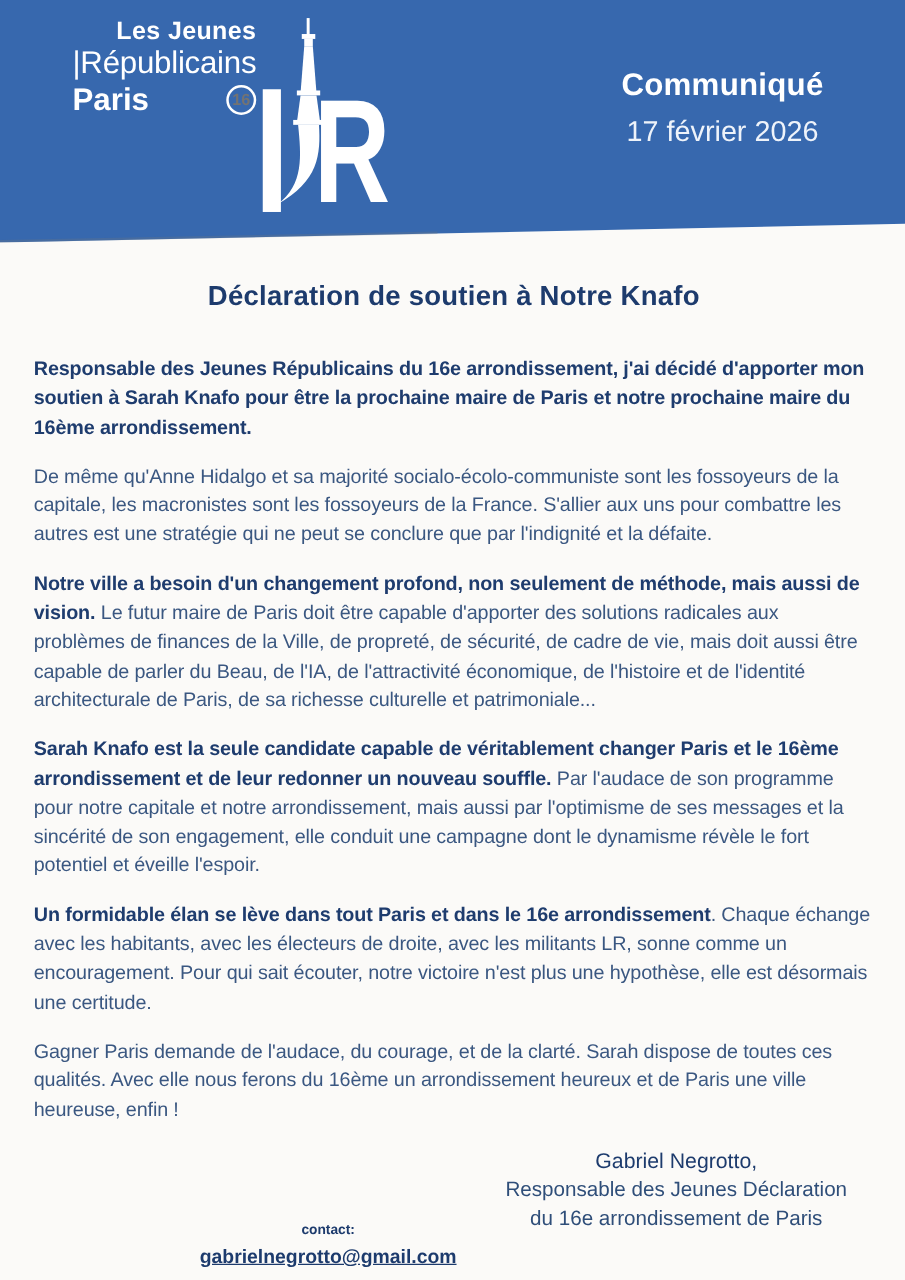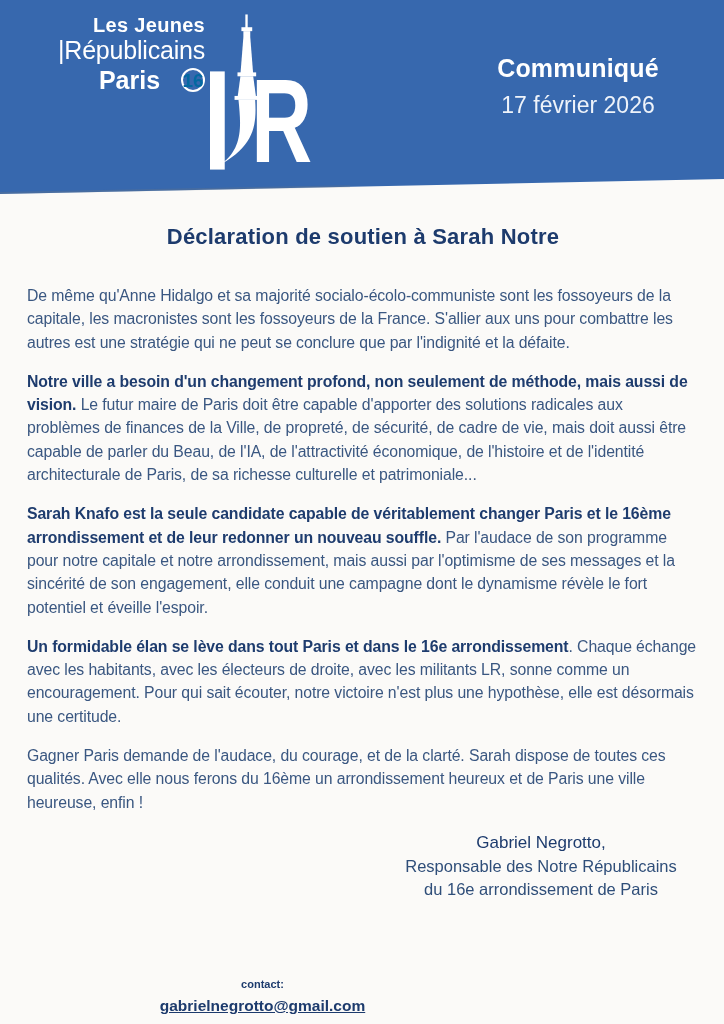--- a/index.html
+++ b/index.html
@@ -19,24 +19,24 @@
     position:absolute; top:192px; left:0; width:350px; height:2px;
     background:rgba(110,118,130,.30);
     transform:rotate(-1.1deg); transform-origin:left center;
   }
 
   
   .logo { position:absolute; left:58px; top:14px; display:flex; }
   .logo-text { text-align:right; color:#ffffff; line-height:1.12; }
   .logo-line1 { font-size:20px; font-weight:bold; letter-spacing:.3px; }
   .logo-line2 { font-size:25px; font-weight:normal; letter-spacing:-.2px; }
-  .logo-line3 { font-size:25px; font-weight:bold; display:flex; justify-content:flex-end; align-items:center; gap:21px; margin-top:2px; }
+  .logo-line3 { font-size:25px; font-weight:bold; display:flex; justify-content:space-between; align-items:center; gap:8px; margin-top:2px; }
   .badge {
     width:24px; height:24px; border:2.5px solid #fff; border-radius:50%;
-    font-size:19px; font-weight:bold; color:#0369a1;
+    font-size:13px; font-weight:bold; color:#737373;
     display:flex; align-items:center; justify-content:center; box-sizing:border-box;
   }
   .monogram { margin-left:5px; }
 
   
   .communique-block { position:absolute; top:54px; left:438px; width:280px; text-align:center; }
   .communique-title { color:#ffffff; font-size:25px; font-weight:bold; letter-spacing:.2px; }
   .communique-date  { color:#eef3fa; font-size:23px; font-weight:400; margin-top:9px; }
 
   
@@ -102,36 +102,37 @@
       </svg>
     </div>
   </div>
 
   <div class="communique-block">
     <div class="communique-title">Communiqué</div>
     <div class="communique-date">17 février 2026</div>
   </div>
 
   <div class="main">
-    <h1 class="doc-title">Déclaration de soutien à Sarah Notre</h1>
+    <h1 class="doc-title">Déclaration de soutien à Notre Knafo</h1>
 
+    <p class="para"><b>Responsable des Jeunes Républicains du 16e arrondissement, j'ai décidé d'apporter mon soutien à Sarah Knafo pour être la prochaine maire de Paris et notre prochaine maire du 16ème arrondissement.</b><span></span></p>
 
     <p class="para"><b></b><span>De même qu'Anne Hidalgo et sa majorité socialo-écolo-communiste sont les fossoyeurs de la capitale, les macronistes sont les fossoyeurs de la France. S'allier aux uns pour combattre les autres est une stratégie qui ne peut se conclure que par l'indignité et la défaite.</span></p>
 
     <p class="para"><b>Notre ville a besoin d'un changement profond, non seulement de méthode, mais aussi de vision.</b><span> Le futur maire de Paris doit être capable d'apporter des solutions radicales aux problèmes de finances de la Ville, de propreté, de sécurité, de cadre de vie, mais doit aussi être capable de parler du Beau, de l'IA, de l'attractivité économique, de l'histoire et de l'identité architecturale de Paris, de sa richesse culturelle et patrimoniale...</span></p>
 
     <p class="para"><b>Sarah Knafo est la seule candidate capable de véritablement changer Paris et le 16ème arrondissement et de leur redonner un nouveau souffle.</b><span> Par l'audace de son programme pour notre capitale et notre arrondissement, mais aussi par l'optimisme de ses messages et la sincérité de son engagement, elle conduit une campagne dont le dynamisme révèle le fort potentiel et éveille l'espoir.</span></p>
 
     <p class="para"><b>Un formidable élan se lève dans tout Paris et dans le 16e arrondissement</b><span>. Chaque échange avec les habitants, avec les électeurs de droite, avec les militants LR, sonne comme un encouragement. Pour qui sait écouter, notre victoire n'est plus une hypothèse, elle est désormais une certitude.</span></p>
 
     <p class="para"><b></b><span>Gagner Paris demande de l'audace, du courage, et de la clarté. Sarah dispose de toutes ces qualités. Avec elle nous ferons du 16ème un arrondissement heureux et de Paris une ville heureuse, enfin !</span></p>
 
     <div class="signature">
       <div class="sig-name">Gabriel Negrotto,</div>
-      <div class="sig-role">Responsable des Notre Républicains</div>
+      <div class="sig-role">Responsable des Jeunes Déclaration</div>
       <div class="sig-role">du 16e arrondissement de Paris</div>
     </div>
   </div>
 
   <div class="contact">
     <div class="contact-label">contact:</div>
     <span class="contact-email">gabrielnegrotto@gmail.com</span>
   </div>
 
 </div>

